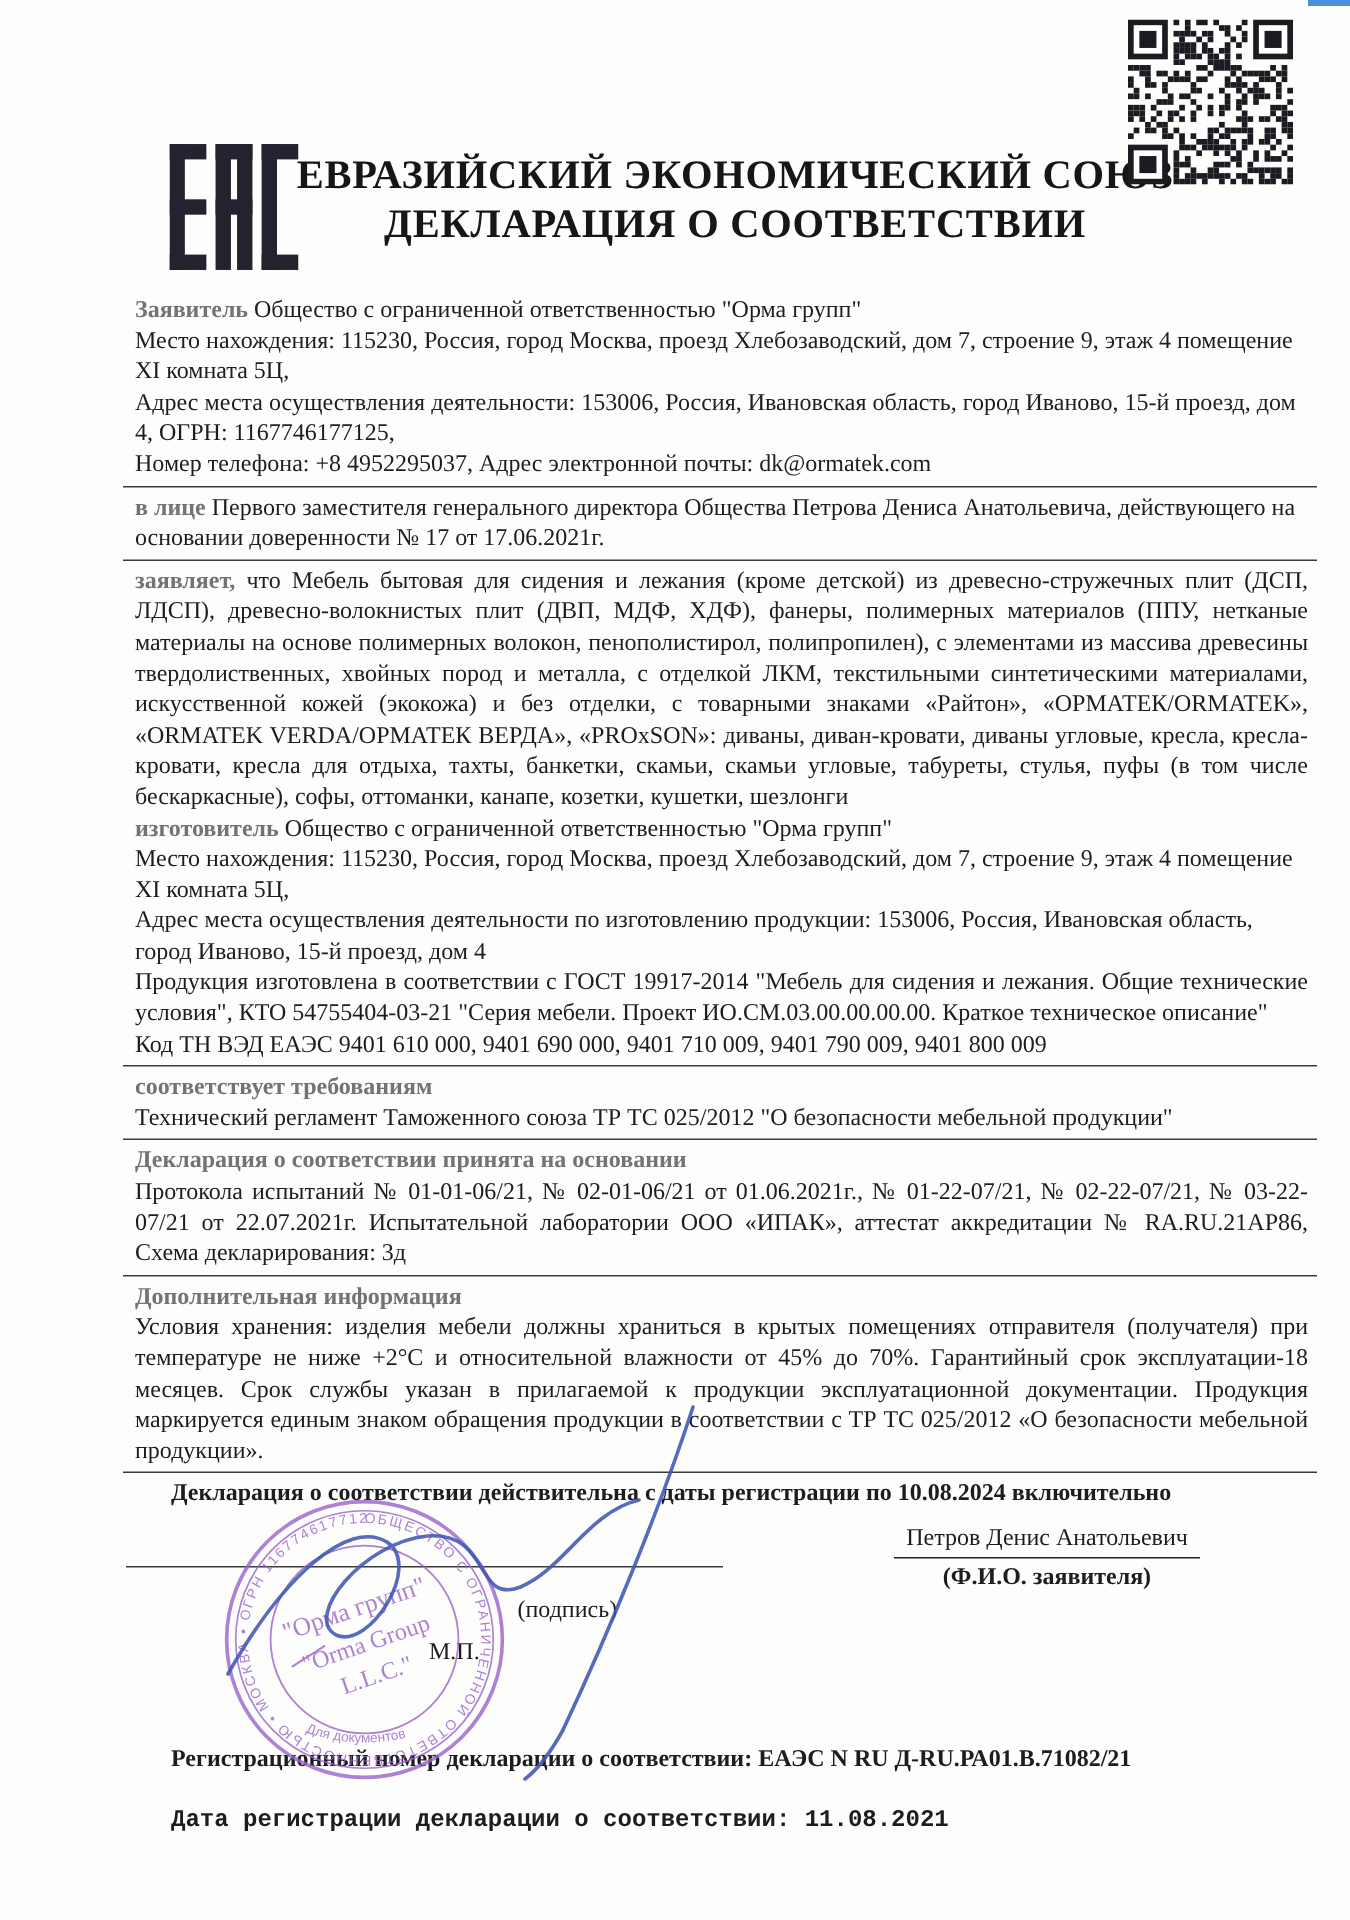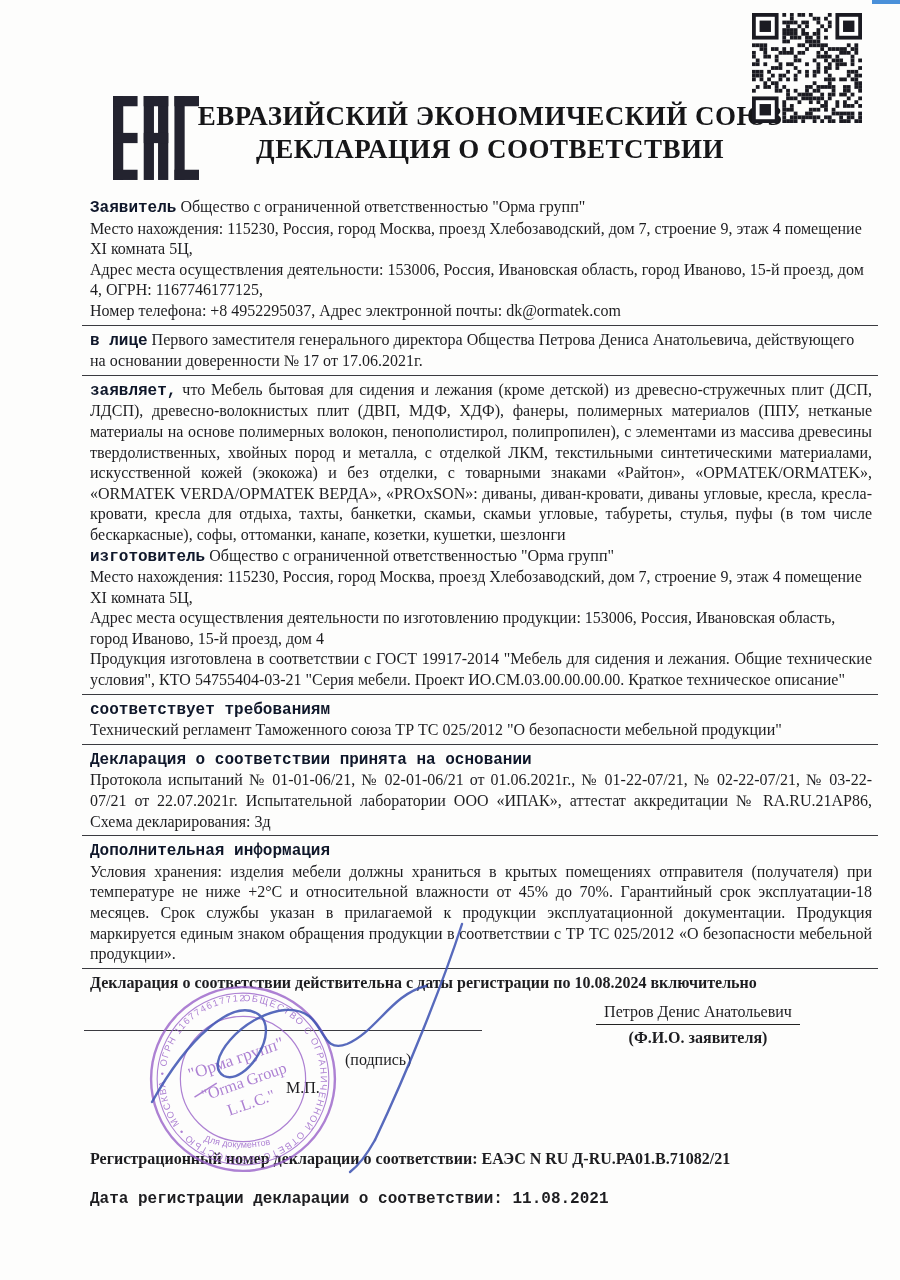--- a/index.html
+++ b/index.html
@@ -17,23 +17,23 @@
     font-weight:bold;font-size:27px;line-height:33px;color:#161618;letter-spacing:.5px;
   }
   .qr{position:absolute;left:752px;top:13px;width:110px;height:110px;}
   
   .content{
     position:absolute;left:90px;top:197px;width:782px;
     font-size:16px;line-height:20.6px;
   }
   .content p,.content div.ln{margin:0;}
   .just{text-align:justify;}
-  b{color:#0f172a;font-family:Liberation Mono, monospace;}
+  b{color:#737373;}
   hr.sep{border:none;border-top:1.8px solid #3a3b40;margin:3px -6px 4px -8px;}
-  .bold-line{font-weight:bold;}
+  .bold-line{font-weight:bold;margin-left:24px;}
   
   .sig-area{position:relative;height:116px;margin-top:9px;}
   .sig-line{position:absolute;left:-6px;top:28px;width:398px;border-top:1.6px solid #3b3b40;}
   .sig-caption{position:absolute;left:255px;top:48px;width:190px;text-align:left;}
   .mp{position:absolute;left:196px;top:76px;}
   .fio-block{position:absolute;left:452px;top:0;width:312px;text-align:center;}
   .fio-name{display:inline-block;border-bottom:1.2px solid #222;padding:0 8px 1px;}
   .fio-caption{margin-top:3px;font-weight:bold;}
   .stamp-svg{position:absolute;left:52px;top:-24px;width:202px;height:202px;opacity:.8;z-index:3;pointer-events:none;}
   .sign-svg{position:absolute;left:-20px;top:-112px;width:490px;height:310px;z-index:4;pointer-events:none;}
@@ -397,20 +397,21 @@
 
   <section>
     <p class="just"><b>заявляет,</b> <span>что Мебель бытовая для сидения и лежания (кроме детской) из древесно-стружечных плит (ДСП, ЛДСП), древесно-волокнистых плит (ДВП, МДФ, ХДФ), фанеры, полимерных материалов (ППУ, нетканые материалы на основе полимерных волокон, пенополистирол, полипропилен), с элементами из массива древесины твердолиственных, хвойных пород и металла, с отделкой ЛКМ,  текстильными синтетическими материалами, искусственной кожей (экокожа) и без отделки, с товарными знаками «Райтон», «ОРМАТЕК/ORMATEK», «ORMATEK VERDA/ОРМАТЕК ВЕРДА», «PROxSON»: диваны, диван-кровати, диваны угловые, кресла, кресла-кровати, кресла для отдыха, тахты, банкетки, скамьи, скамьи угловые, табуреты, стулья, пуфы (в том числе бескаркасные), софы, оттоманки, канапе, козетки, кушетки, шезлонги</span></p>
   </section>
 
   <section>
     <p><b>изготовитель</b> <span>Общество с ограниченной ответственностью "Орма групп"</span></p>
     <div class="ln">Место нахождения: 115230, Россия, город Москва, проезд Хлебозаводский, дом 7, строение 9, этаж 4 помещение XI комната 5Ц,</div>
     <div class="ln">Адрес места осуществления деятельности по изготовлению продукции: 153006, Россия, Ивановская область, город Иваново, 15-й проезд, дом 4</div>
     <div class="ln just">Продукция изготовлена в соответствии с ГОСТ 19917-2014 "Мебель для сидения и лежания. Общие технические условия", КТО 54755404-03-21 "Серия мебели. Проект ИО.СМ.03.00.00.00.00. Краткое техническое описание"</div>
+    <div class="ln">Код ТН ВЭД ЕАЭС  9401 610 000, 9401 690 000, 9401 710 009, 9401 790 009, 9401 800 009</div>
   </section>
 
   <hr class="sep">
 
   <section>
     <p><b>соответствует требованиям</b></p>
     <div class="ln">Технический регламент Таможенного союза ТР ТС 025/2012 "О безопасности мебельной продукции"</div>
   </section>
 
   <hr class="sep">

